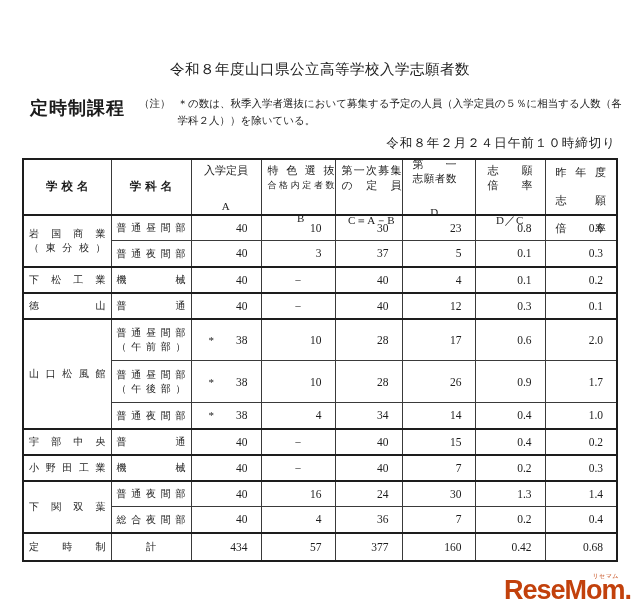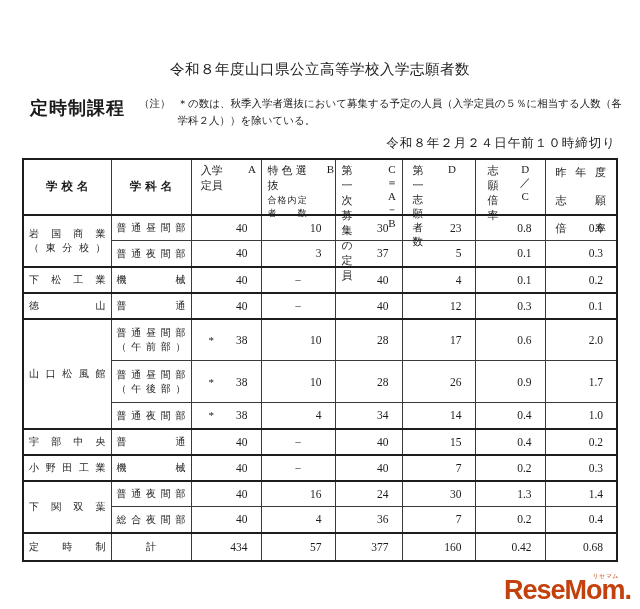--- a/index.html
+++ b/index.html
@@ -67,31 +67,31 @@
   .main thead tr { height: 56px; }
   .main thead th { border-bottom: 2px solid #1d1d1d; font-size: 11px; }
   .main tbody tr { height: 26px; }
   .main tbody tr.tall { height: 42px; }
   .main tbody tr.group td { border-top: 2px solid #1d1d1d; }
   .main tbody tr.total { height: 28px; }
   .main tbody tr.total td { border-top: 2px solid #1d1d1d; }
 
   
   .hwrap {
-    display: flex; flex-direction: row;
+    display: flex; flex-direction: column;
     justify-content: space-between;
     height: 52px; padding: 2px 4px 1px 4px; gap: 20px;
   }
   .hcenter { display:flex; align-items:center; justify-content:center; height:100%; letter-spacing: 4px; font-size: 11.5px; text-indent: 4px; font-weight: bold; }
   .hj { display: block; text-align: justify; text-align-last: justify; text-justify: inter-character; }
   .hline-c { display: block; text-align: center; }
   .hsmall { display: block; font-size: 9px; text-align: justify; text-align-last: justify; text-justify: inter-character; margin-top: 1px; }
   .hsub { text-align: center; font-size: 11px; letter-spacing: 0.5px; }
   .pad6  { padding-left: 6px;  padding-right: 0; }
-  .pad10 { padding-left: 10px; padding-right: 18px; }
+  .pad10 { padding-left: 10px; padding-right: 18px; justify-content: center; }
   .pad12 { padding-left: 12px; padding-right: 12px; }
   .htop3 { display: flex; flex-direction: column; justify-content: flex-start; height: 52px; padding: 4px 10px; row-gap: 13px; }
 
   
   td.school, td.dept { font-size: 10px; padding: 0 5px; }
   .jtext { display: block; text-align: justify; text-align-last: justify; text-justify: inter-character; line-height: 1.35; }
   .ctext { display: block; text-align: center; }
   td.num { text-align: right; padding-right: 13px; font-size: 11.5px; }
   td.dash { text-align: center; padding-right: 0; }
   td.starcell { position: relative; }

